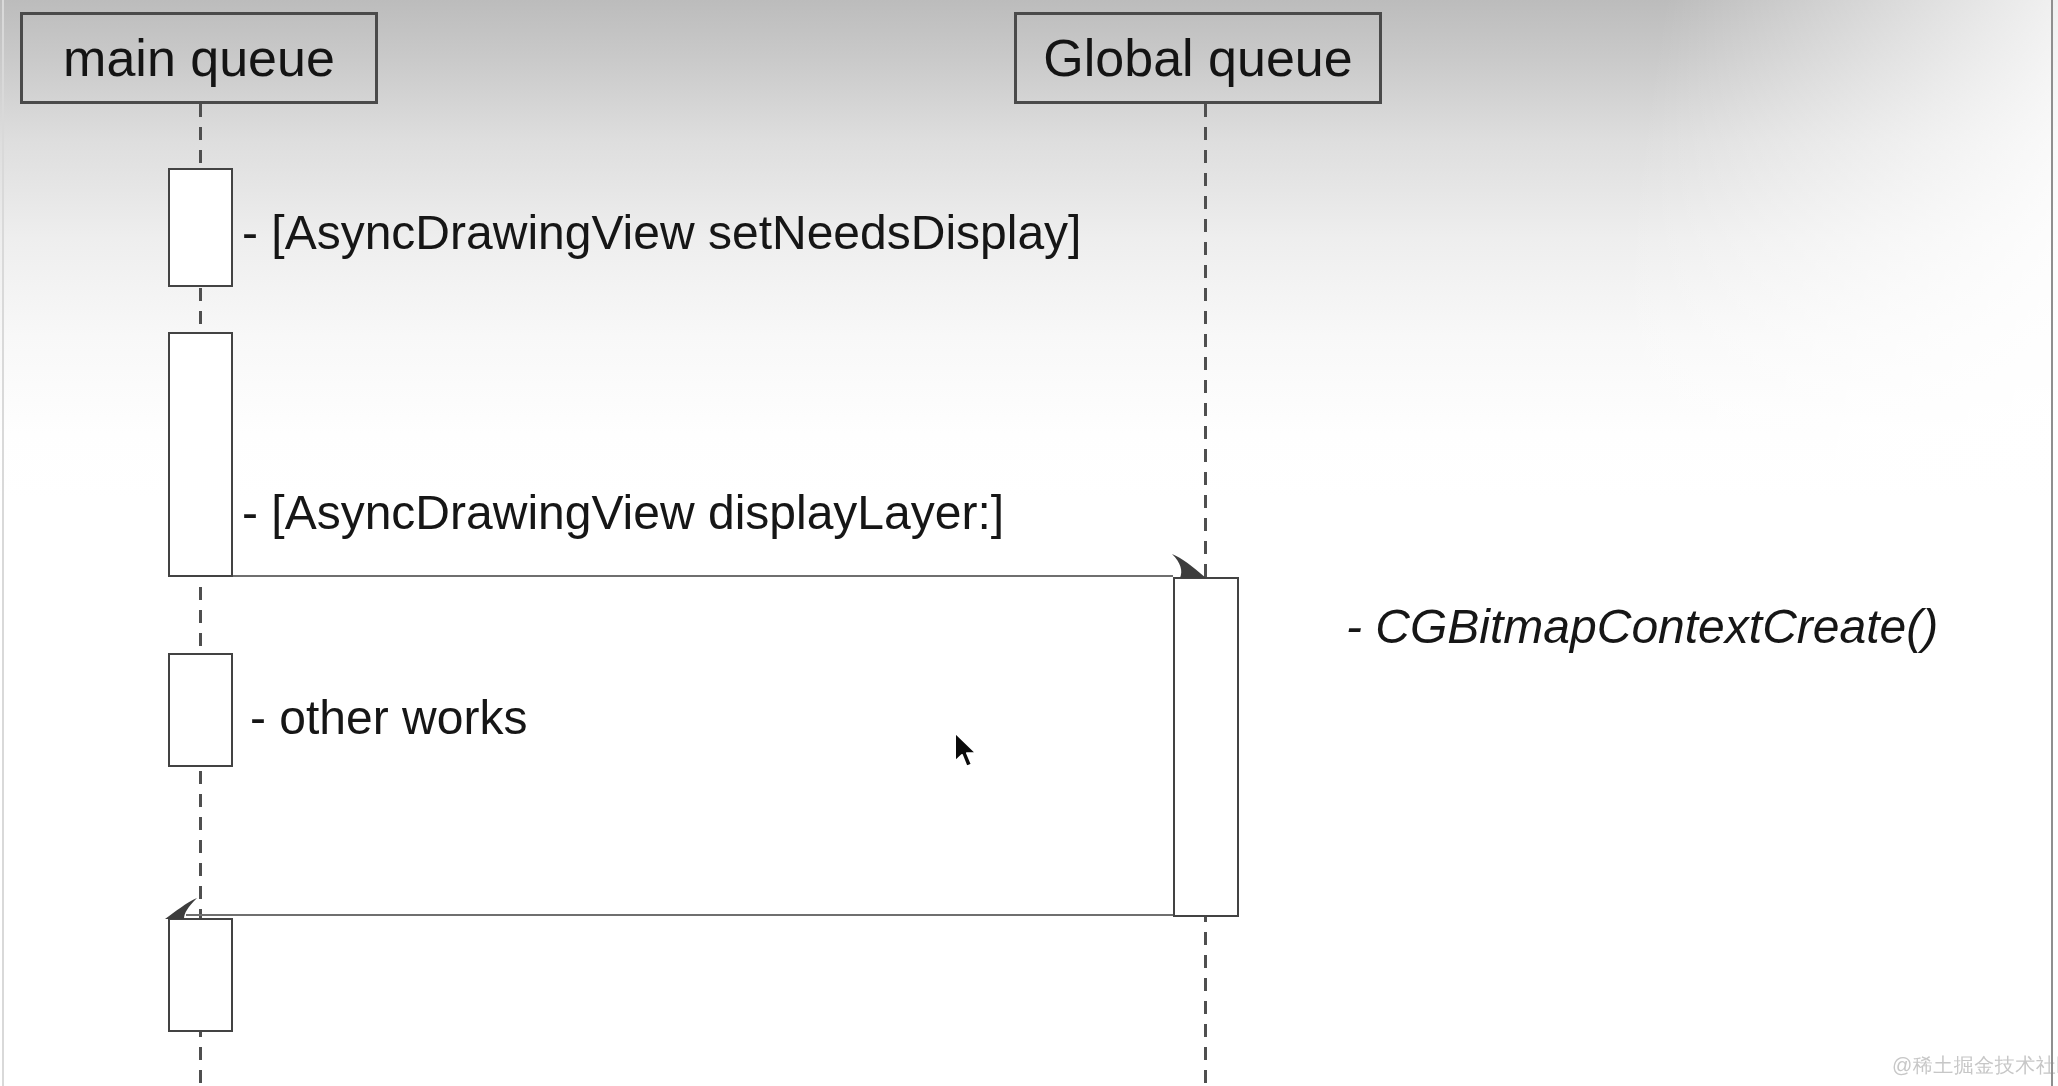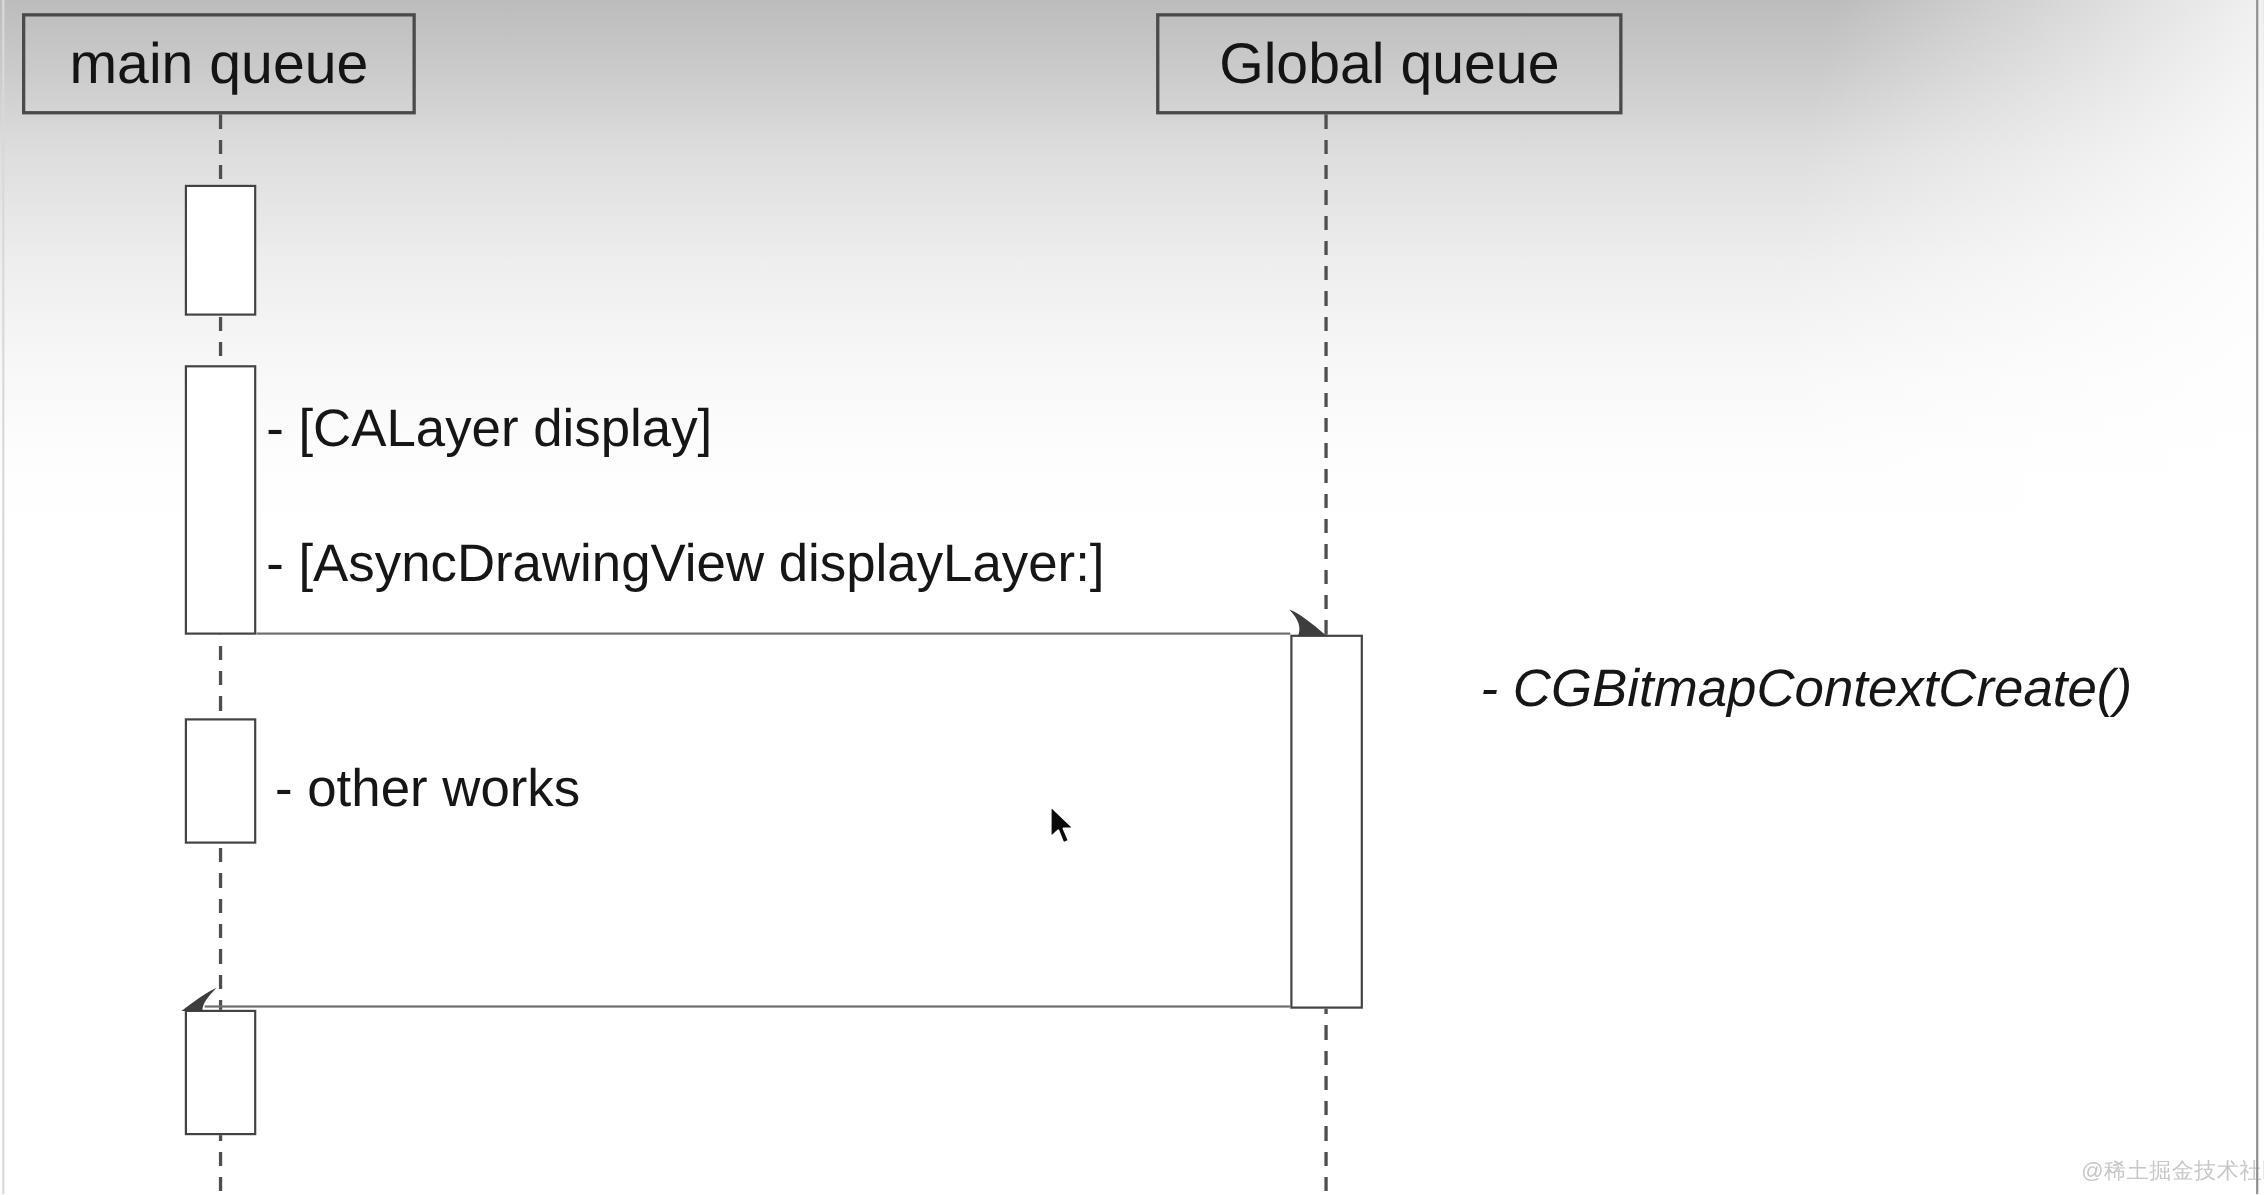--- a/index.html
+++ b/index.html
@@ -13,21 +13,21 @@
       linear-gradient(to bottom, #bcbcbc 0%, #cbcbcb 6%, #dedede 13%, #eeeeee 22%, #f8f8f8 31%, #fefefe 40%, #ffffff 46%);
   }
   .participant{
     position:absolute;top:12px;height:92px;
     box-sizing:border-box;border:3px solid #4a4a4a;
     display:flex;align-items:center;justify-content:center;
     font-size:52px;color:#141414;letter-spacing:0;
     background:transparent;z-index:4;
   }
   #p-main{left:20px;width:358px;}
-  #p-global{left:1051px;width:424px;}
+  #p-global{left:1014px;width:368px;}
   .lifeline{
     position:absolute;top:104px;height:982px;width:3px;
     background:repeating-linear-gradient(to bottom,#4f4f4f 0 13px,transparent 13px 23px);
     z-index:1;
   }
   #ll-main{left:199px;}
   #ll-global{left:1204px;}
   .activation{
     position:absolute;box-sizing:border-box;
     border:2px solid #434343;background:#ffffff;z-index:3;
@@ -94,21 +94,21 @@
   <div class="activation" id="act-main-4"></div>
   <div class="activation" id="act-global-1"></div>
 
   <svg class="arrowhead" id="arrowhead-call" width="38" height="27" viewBox="0 0 38 27">
     <path d="M36,25 C22,13 12,5 2,1 C11,10 13,18 10,25 Z" fill="#3d3d3d"></path>
   </svg>
   <svg class="arrowhead" id="arrowhead-return" width="36" height="24" viewBox="0 0 36 24">
     <path d="M2,22 C12,15 24,5 34,1 C25,10 21,16 21,22 Z" fill="#3d3d3d"></path>
   </svg>
 
-  <div class="msg" id="msg-l2">- [CALayer display]</div>
+  <div class="msg" id="msg-l1">- [AsyncDrawingView setNeedsDisplay]</div>
   <div class="msg" id="msg-l3">- [AsyncDrawingView displayLayer:]</div>
   <div class="msg" id="msg-l4">- other works</div>
 
   <div class="msg" id="msg-r1">- CGBitmapContextCreate()</div>
 
   <div class="slide-edge-right"></div>
   <div class="slide-edge-left"></div>
 
   <div class="watermark">@稀土掘金技术社区</div>
 

